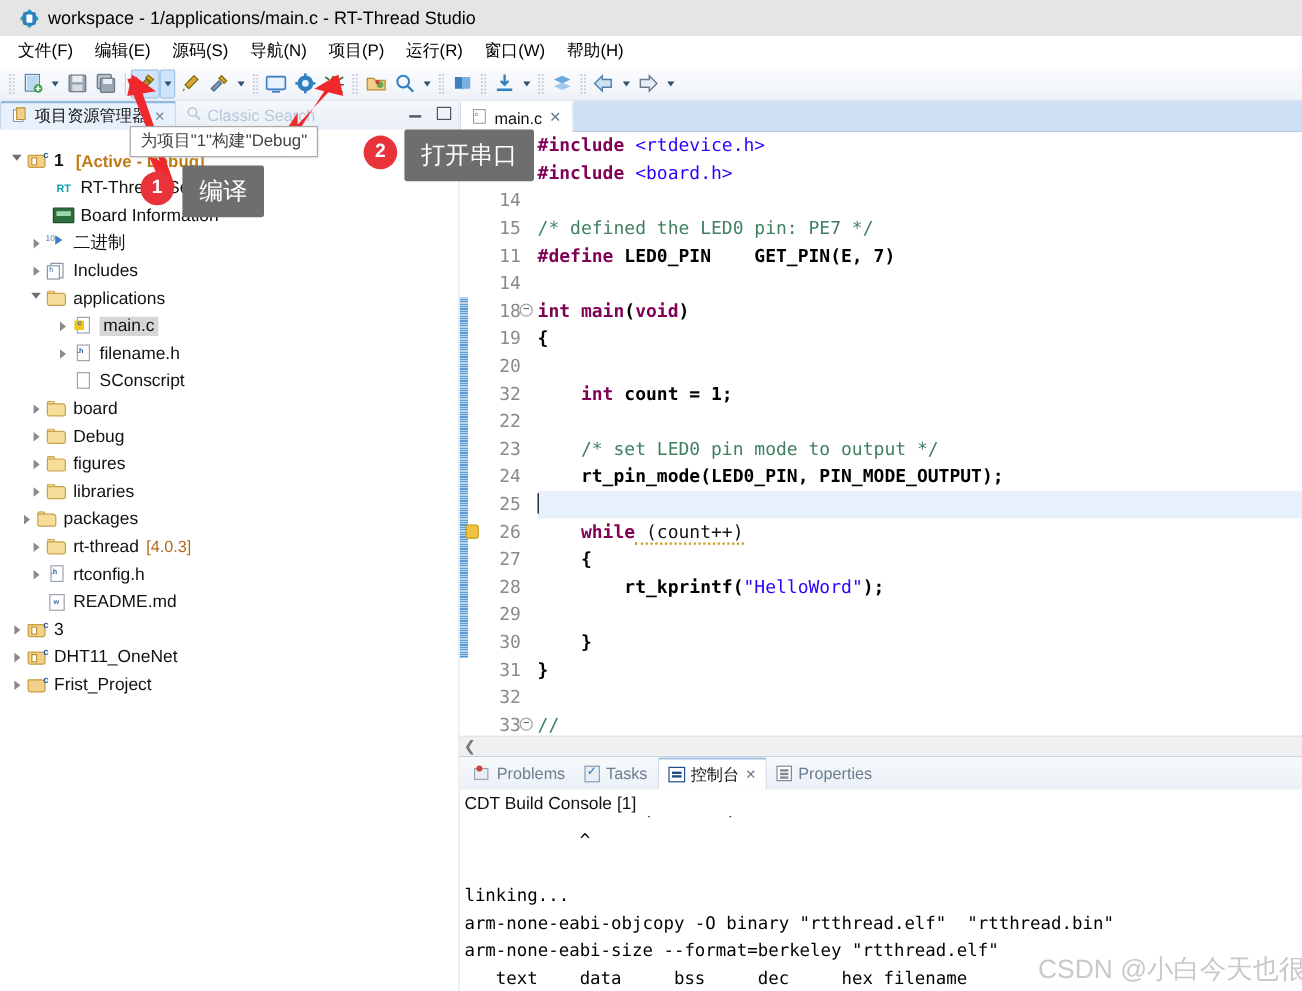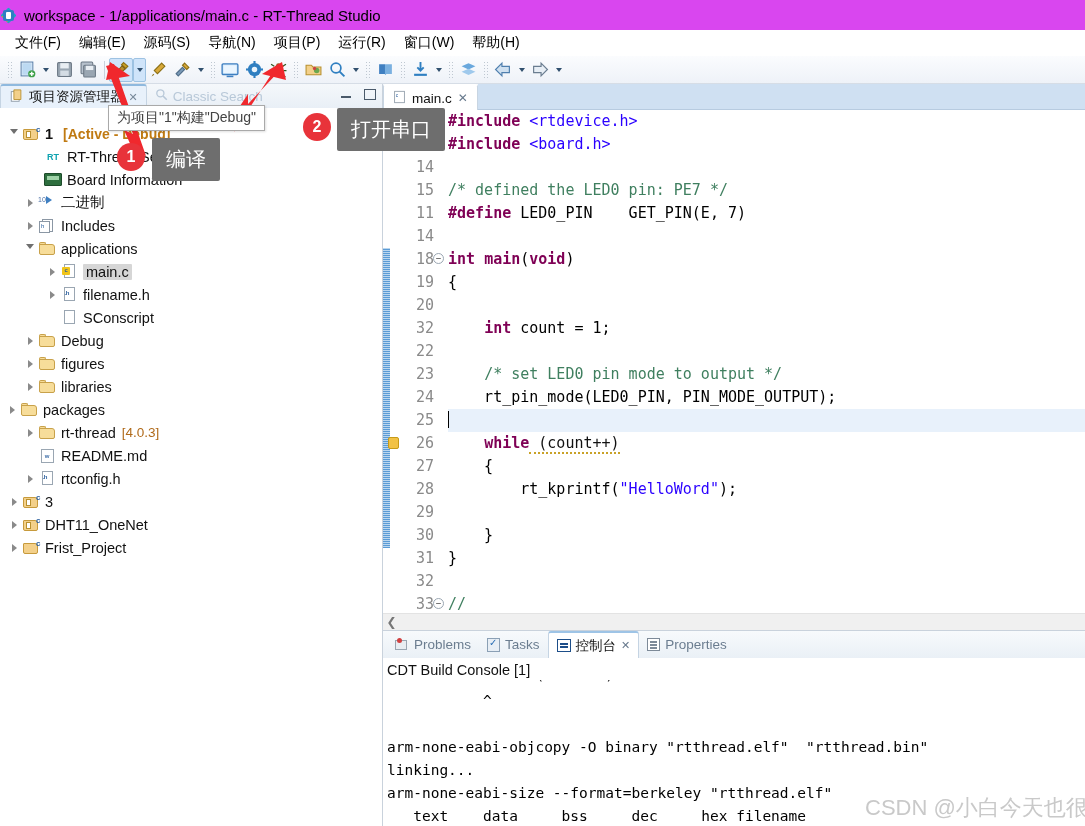--- a/index.html
+++ b/index.html
@@ -10,22 +10,22 @@
     font-size:13px;
     color:#111;
     background:#ffffff;
     overflow:hidden;
     position:relative;
   }
 
   
   #titlebar{
     height:30px; display:flex; align-items:center;
-    padding-left:0; gap:7px;
-    background:#d946ef;
+    padding-left:16px; gap:7px;
+    background:#e5e5e5;
   }
   #titlebar .title{ font-size:15px; color:#000; white-space:nowrap; }
   .rtt-logo{ width:17px; height:17px; position:relative; flex:0 0 auto;}
   .rtt-logo .sq{
     position:absolute; left:1px; top:1px; width:15px; height:15px;
     background:#1ea3c9; transform:rotate(45deg) scale(.78);
     border-radius:2px;
   }
   .rtt-logo .sq2{
     position:absolute; left:3px; top:3px; width:11px; height:11px;
@@ -150,21 +150,21 @@
   .gline .warnm{ position:absolute; left:-2px; top:5px; width:11px;height:12px;
                  background:#f2c244; border:1px solid #c79b18; border-radius:2px;}
   .code{ flex:1; position:relative; padding-left:12px; min-width:0; overflow:hidden;}
   .cline{ height:23px; line-height:23px; white-space:pre; }
   .cline.cur{ background:#e8f1fb; }
   .k-pre{color:#7f0055;font-weight:bold;}
   .k-kw{color:#7f0055;font-weight:bold;}
   .k-str{color:#2a00ff;}
   .k-cmt{color:#3f7f5f;}
   .k-inc{color:#2a00ff;}
-  .k-pl{color:#000;}
+  .k-pl{color:#000;font-weight:bold;}
   .sq{ border-bottom:2px dotted #c9a227; }
 
   .hscroll{ height:17px; background:#f0f0f0; border-top:1px solid #e3e3e3;
             display:flex; align-items:center; }
   .hscroll .lft{ width:17px;text-align:center;color:#777;font-size:12px;
                  font-family:"Liberation Sans",sans-serif;}
   .hscroll .trk{ flex:1; }
 
   
   #consolewrap{ flex:1; display:flex; flex-direction:column; background:#fff;
@@ -532,105 +532,117 @@
 
       <div class="trow" style="padding-left:60px">
         <span class="ticon">
           <span class="ic-file">
               <span class="p"></span>
             </span>
         </span>
         <span class="lbl">SConscript</span>
       </div>
 
-
       <div class="trow" style="padding-left:22px">
         <span class="tw">
             <i class="chev"></i>
           </span>
         <span class="ticon">
             <span class="ic-folder">
               <span class="t"></span>
               <span class="b"></span>
             </span>
           </span>
-        <span class="lbl">Debug</span>
+        <span class="lbl">board</span>
       </div>
 
       <div class="trow" style="padding-left:22px">
         <span class="tw">
             <i class="chev"></i>
           </span>
         <span class="ticon">
             <span class="ic-folder">
               <span class="t"></span>
               <span class="b"></span>
             </span>
           </span>
-        <span class="lbl">figures</span>
+        <span class="lbl">Debug</span>
       </div>
 
       <div class="trow" style="padding-left:22px">
         <span class="tw">
             <i class="chev"></i>
           </span>
         <span class="ticon">
             <span class="ic-folder">
               <span class="t"></span>
               <span class="b"></span>
             </span>
           </span>
-        <span class="lbl">libraries</span>
-      </div>
-
-      <div class="trow" style="padding-left:4px">
+        <span class="lbl">figures</span>
+      </div>
+
+      <div class="trow" style="padding-left:22px">
         <span class="tw">
             <i class="chev"></i>
           </span>
         <span class="ticon">
             <span class="ic-folder">
               <span class="t"></span>
               <span class="b"></span>
             </span>
           </span>
-        <span class="lbl">packages</span>
-      </div>
-
-      <div class="trow" style="padding-left:22px">
+        <span class="lbl">libraries</span>
+      </div>
+
+      <div class="trow" style="padding-left:14px">
         <span class="tw">
             <i class="chev"></i>
           </span>
         <span class="ticon">
             <span class="ic-folder">
               <span class="t"></span>
               <span class="b"></span>
             </span>
           </span>
+        <span class="lbl">packages</span>
+      </div>
+
+      <div class="trow" style="padding-left:22px">
+        <span class="tw">
+            <i class="chev"></i>
+          </span>
+        <span class="ticon">
+            <span class="ic-folder">
+              <span class="t"></span>
+              <span class="b"></span>
+            </span>
+          </span>
         <span class="lbl">rt-thread</span>
         <span class="sub">[4.0.3]</span>
-      </div>
-
-      <div class="trow" style="padding-left:38px">
-        <span class="ticon">
-            <span class="ic-md">w</span>
-          </span>
-        <span class="lbl">README.md</span>
       </div>
 
       <div class="trow" style="padding-left:22px">
         <span class="tw">
             <i class="chev"></i>
           </span>
         <span class="ticon">
             <span class="ic-file">
               <span class="p"></span>
               <span class="tag">.h</span>
             </span>
           </span>
         <span class="lbl">rtconfig.h</span>
+      </div>
+
+      <div class="trow" style="padding-left:38px">
+        <span class="ticon">
+            <span class="ic-md">w</span>
+          </span>
+        <span class="lbl">README.md</span>
       </div>
 
       <div class="trow" style="padding-left:6px">
         <span class="tw">
             <i class="chev"></i>
           </span>
         <span class="ticon">
           <span class="ic-proj">
               <span class="f"></span>
               <span class="w"></span>
@@ -771,22 +783,22 @@
         </div>
       </div>
 
       <div class="ctitle">CDT Build Console [1]</div>
       <div class="cbody">
         <div class="clip">
           <div class="inner">           while (count++)</div>
         </div>
       <div class="l">           ^</div>
           <div class="l"> </div>
+          <div class="l">linking...</div>
           <div class="l">arm-none-eabi-objcopy -O binary "rtthread.elf"  "rtthread.bin"</div>
-          <div class="l">linking...</div>
           <div class="l">arm-none-eabi-size --format=berkeley "rtthread.elf"</div>
           <div class="l">   text    data     bss     dec     hex filename</div>
         </div>
     </div>
 
   </div>
 </div>
 
 <svg class="arrow" style="left:100px; top:60px; width:70px; height:110px;" viewBox="0 0 70 110">
   <path d="M14 4 L46 96 L36 92 L40 106 L24 70 L33 74 L6 6 Z" fill="#f0282d"></path>

